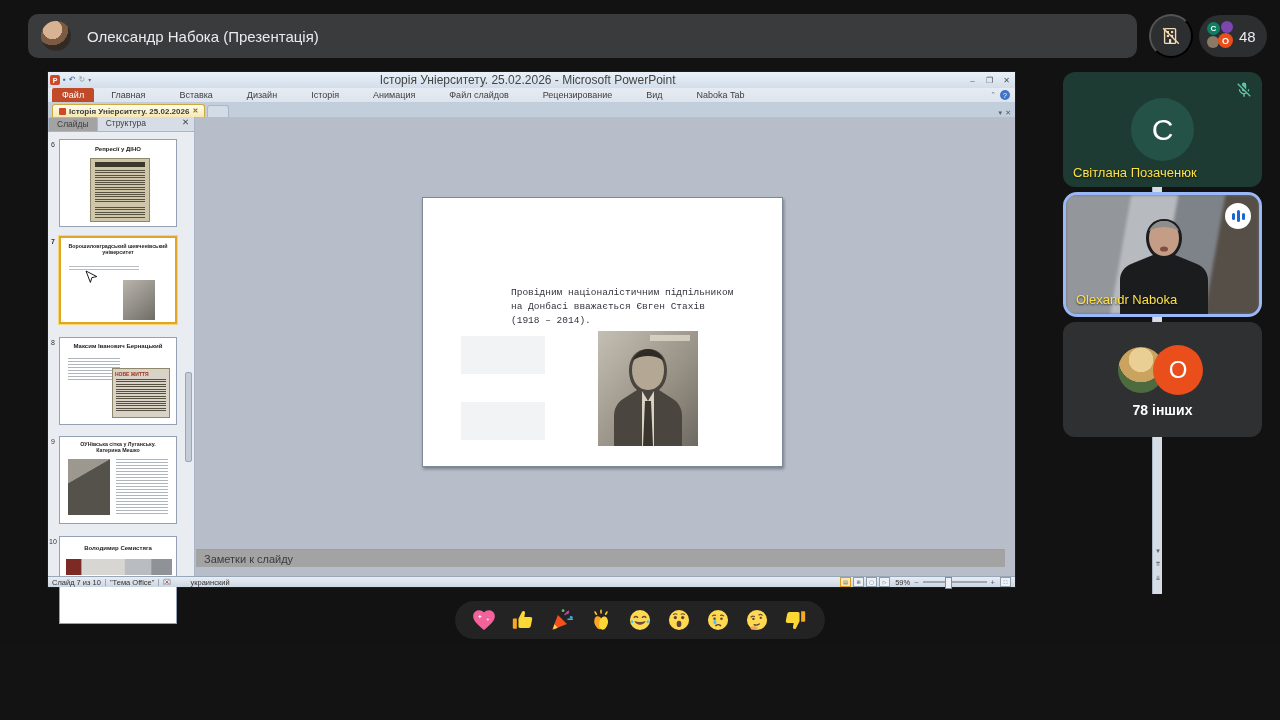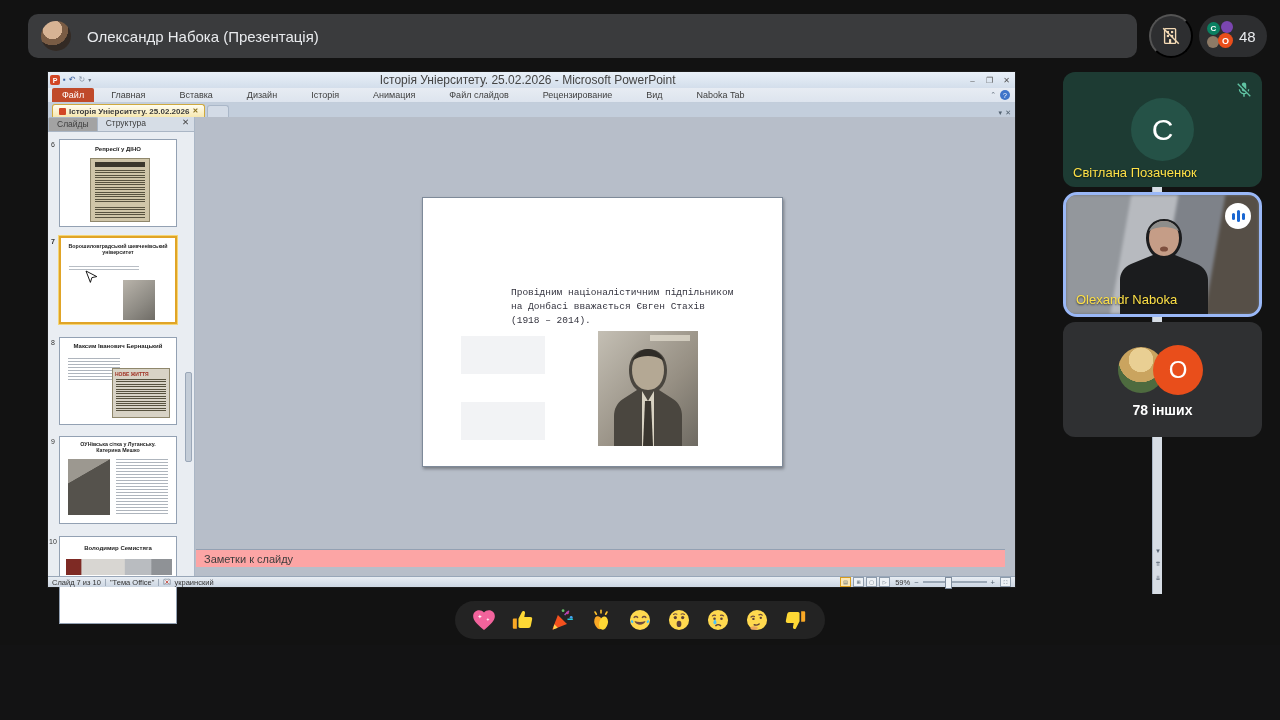--- a/index.html
+++ b/index.html
@@ -63,21 +63,21 @@
   .slide-title{position:absolute;left:10px;top:8px;width:340px;text-align:center;color:#3d3d3d;
        font-size:20.5px;line-height:1.3;}
   .misspell{text-decoration:underline wavy #d24726 1px;text-underline-offset:3px;}
   .slide-body{position:absolute;left:40px;top:88px;width:225px;font-family:Liberation Mono, monospace;
        font-size:9.5px;color:#34343f;line-height:1.45;margin-left:48px;}
   .ph-faint{position:absolute;background:#f2f3f5;}
   .vscroll{position:absolute;left:957px;top:45px;width:10px;height:432px;background:#d7dde5;
        border-left:1px solid #aab6c5;box-sizing:border-box;color:#5a6675;font-size:6px;text-align:center;}
   .vthumb{position:absolute;left:1px;width:7px;background:#f2f5f8;border:1px solid #93a1b3;border-radius:2px;box-sizing:border-box;}
 
-  .notesbar{left:148px;top:477px;width:809px;height:18px;background:#fca5a5;border-top:1px solid #93a1b3;
+  .notesbar{left:148px;top:477px;width:809px;height:18px;background:#a3a3a3;border-top:1px solid #93a1b3;
        box-sizing:border-box;color:#3c3c3c;font-size:11px;display:flex;align-items:center;padding-left:8px;}
   .statusbar{left:0;top:504px;width:967px;height:11px;background:linear-gradient(#e8edf3,#ccd6e2);
        border-top:1px solid #98a6b8;box-sizing:border-box;display:flex;align-items:center;
        font-size:7.5px;color:#333;}
   .s-sep{width:1px;height:7px;background:#9fabba;margin:0 4px;}
   .viewbox{width:9px;height:8px;border:1px solid #8e9cac;background:#eef2f6;display:grid;place-items:center;font-size:5px;color:#51606f;margin-left:2px;}
   .viewbox.on{border:1px solid #d89c1e;background:#fbe7b5;}
   .ztrack{width:64px;height:2px;background:#9aa7b5;margin:0 4px;position:relative;}
   .zthumb{position:absolute;top:-4px;left:22px;width:5px;height:10px;background:#eef2f6;border:1px solid #7f8c9c;}
 
@@ -257,21 +257,21 @@
 
     <div class="abs statusbar">
       <span style="margin-left:4px;">Слайд 7 из 10</span>
       <span class="s-sep"></span>
       <span>"Тема Office"</span>
       <span class="s-sep"></span>
       <svg width="8" height="8" viewBox="0 0 10 10">
         <path d="M1 2c2-.8 3-.8 4 0 1-.8 2-.8 4 0v6c-2-.8-3-.8-4 0-1-.8-2-.8-4 0z" fill="#e8edf3" stroke="#5a6a7c" stroke-width=".7"></path>
         <path d="M3.2 3.2l3.6 3.6M6.8 3.2L3.2 6.8" stroke="#c23b2e" stroke-width="1"></path>
       </svg>
-      <span style="margin-left:3px;">украинский</span>
+      <span style="margin-left:19px;">украинский</span>
 
       <span style="margin-left:auto;"></span>
       <span class="viewbox on">▤</span>
       <span class="viewbox">⊞</span>
       <span class="viewbox">▢</span>
       <span class="viewbox">▷</span>
       <span style="margin-left:5px;">59%</span>
       <span style="margin-left:4px;color:#51606f;">−</span>
       <span class="ztrack">
           <span class="zthumb"></span>

